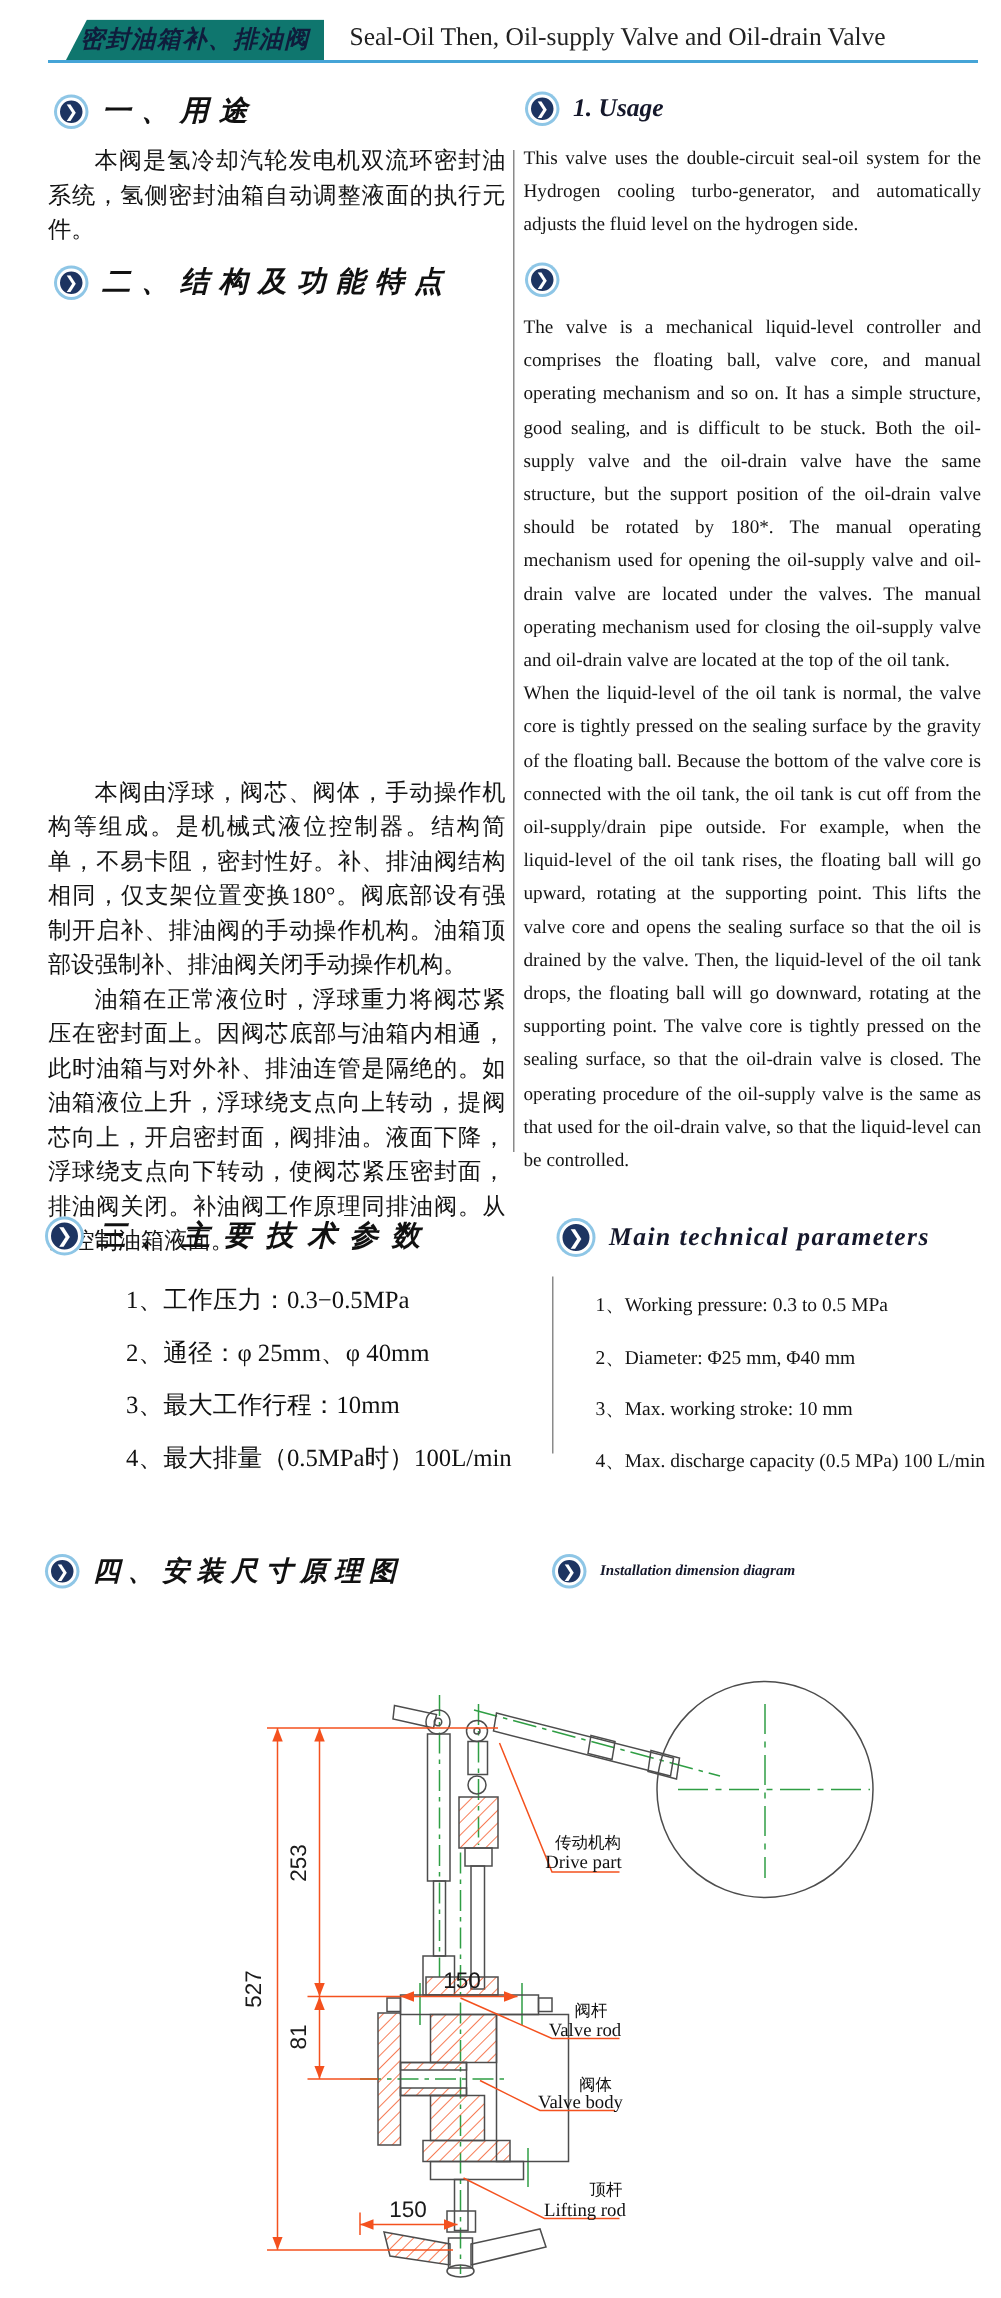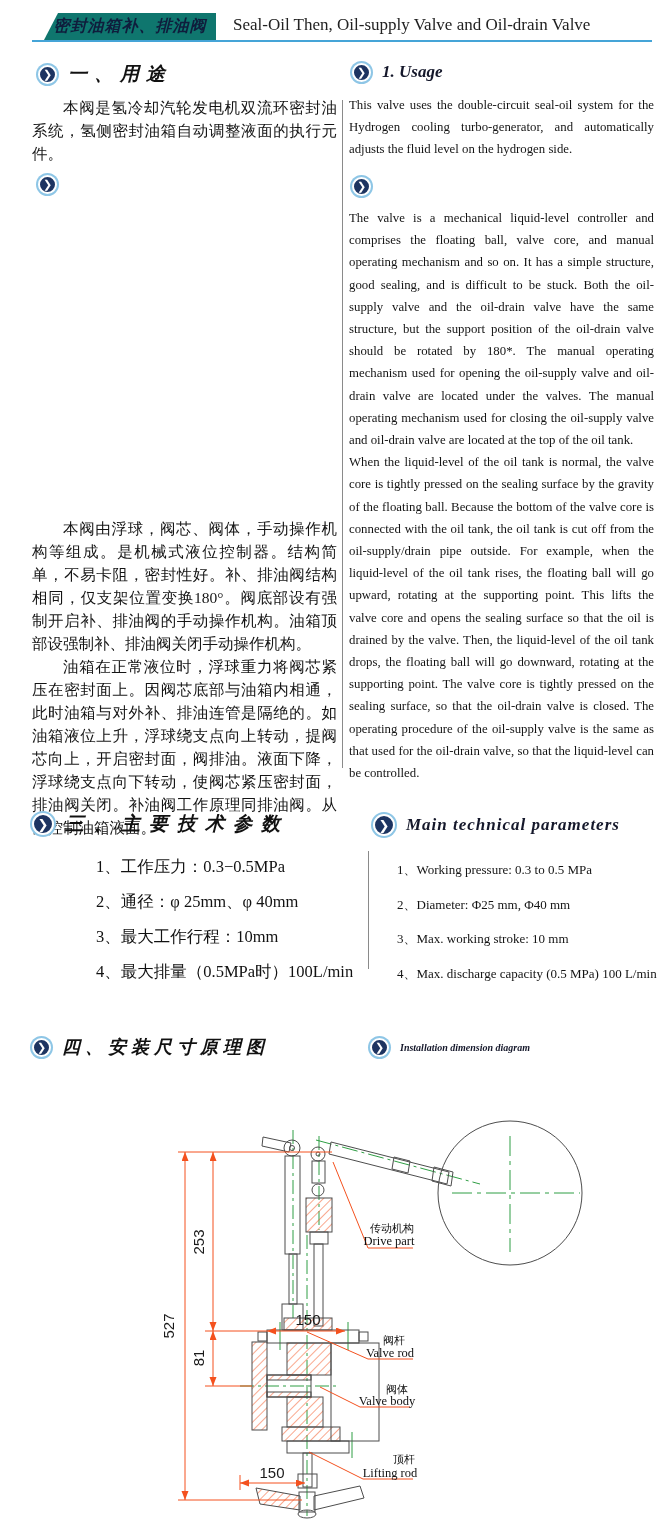--- a/index.html
+++ b/index.html
@@ -54,21 +54,21 @@
   }
   .cn-body p { text-indent:2em; margin:0; }
   .en-body {
     position:absolute; width:305px;
     font-size:12.8px; line-height:22.2px; text-align:justify; color:#141414;
   }
   .en-body p { margin:0; }
   .vrule { position:absolute; width:1px; background:#8a8a8a; }
   
   .param-list { position:absolute; list-style:none; }
-  .param-list.cn li { font-size:16.5px; color:#111; margin-bottom:13px; white-space:nowrap;margin-left:12px; }
+  .param-list.cn li { font-size:16.5px; color:#111; margin-bottom:13px; white-space:nowrap; }
   .param-list.en li { font-size:13px; color:#141414; margin-bottom:16.5px; white-space:nowrap; }
   
   .diagram { position:absolute; left:0; top:1080px; }
   .dim-text { font-family:"Liberation Sans", sans-serif; font-size:15px; fill:#1a1a1a; }
   .lbl-cn { font-size:11px; fill:#111; }
   .lbl-en { font-size:12.5px; fill:#111; font-family:"Liberation Serif", serif; }
 </style>
 </head>
 <body>
 
@@ -91,20 +91,21 @@
 
   <div class="cn-body" style="left:32px; top:96px">
     <p>本阀是氢冷却汽轮发电机双流环密封油系统，氢侧密封油箱自动调整液面的执行元件。</p>
   </div>
   <div class="en-body" style="left:349px; top:94px">
     <p>This valve uses the double-circuit seal-oil system for the Hydrogen cooling turbo-generator, and automatically adjusts the fluid level on the hydrogen side.</p>
   </div>
 
   <div class="sec-h" style="left:38px; top:175px">
     <span class="bullet">❯</span>
+    <span class="h-cn">二、结构及功能特点</span>
   </div>
   <div class="sec-h" style="left:352px; top:177px">
     <span class="bullet">❯</span>
   </div>
 
   <div class="en-body" style="left:349px; top:207px">
     <p>The valve is a mechanical liquid-level controller and comprises the floating ball, valve core, and manual operating mechanism and so on. It has a simple structure, good sealing, and is difficult to be stuck. Both the oil-supply valve and the oil-drain valve have the same structure, but the support position of the oil-drain valve should be rotated by 180*. The manual operating mechanism used for opening the oil-supply valve and oil-drain valve are located under the valves. The manual operating mechanism used for closing the oil-supply valve and oil-drain valve are located at the top of the oil tank.</p>
     <p>When the liquid-level of the oil tank is normal, the valve core is tightly pressed on the sealing surface by the gravity of the floating ball. Because the bottom of the valve core is connected with the oil tank, the oil tank is cut off from the oil-supply/drain pipe outside. For example, when the liquid-level of the oil tank rises, the floating ball will go upward, rotating at the supporting point. This lifts the valve core and opens the sealing surface so that the oil is drained by the valve. Then, the liquid-level of the oil tank drops, the floating ball will go downward, rotating at the supporting point. The valve core is tightly pressed on the sealing surface, so that the oil-drain valve is closed. The operating procedure of the oil-supply valve is the same as that used for the oil-drain valve, so that the liquid-level can be controlled.</p>
   </div>
   <div class="cn-body" style="left:32px; top:517px">

